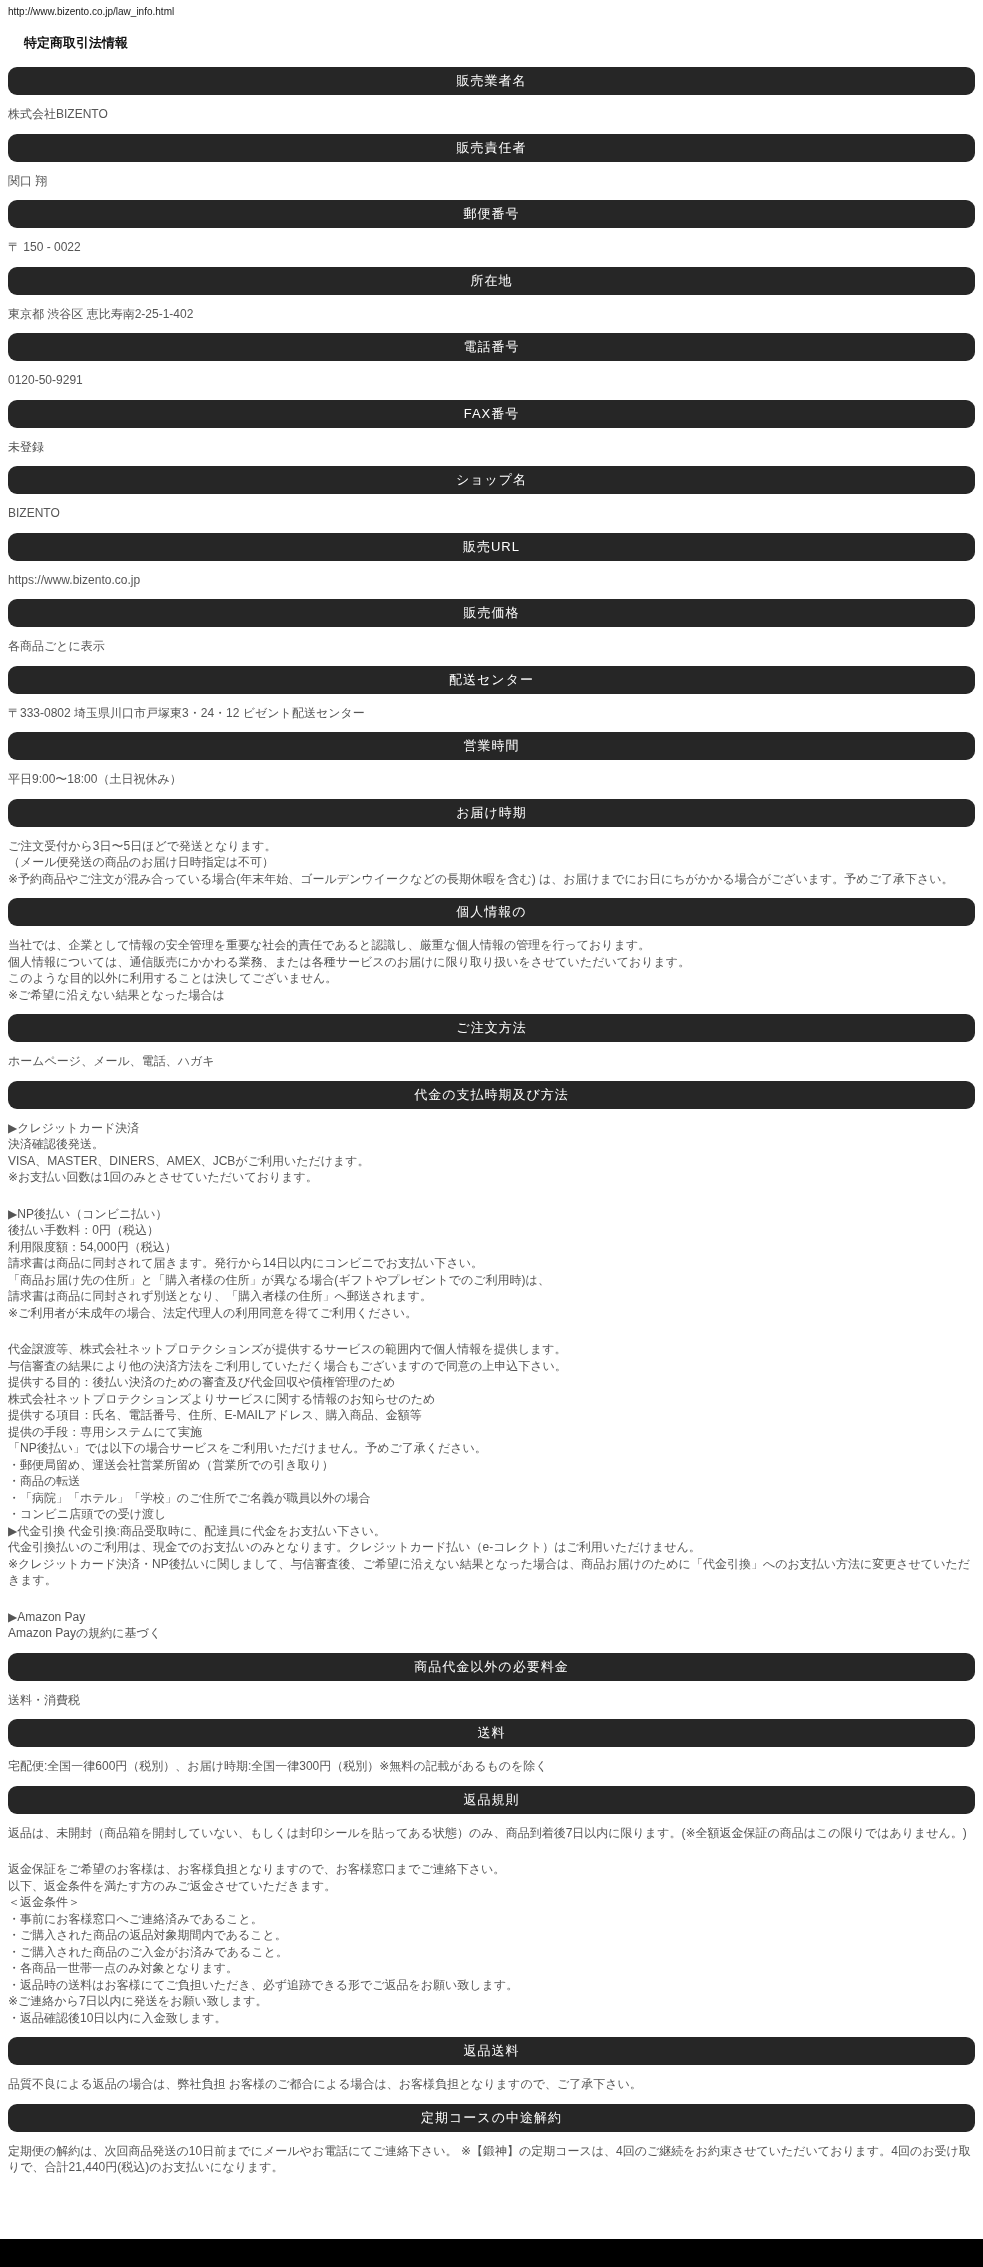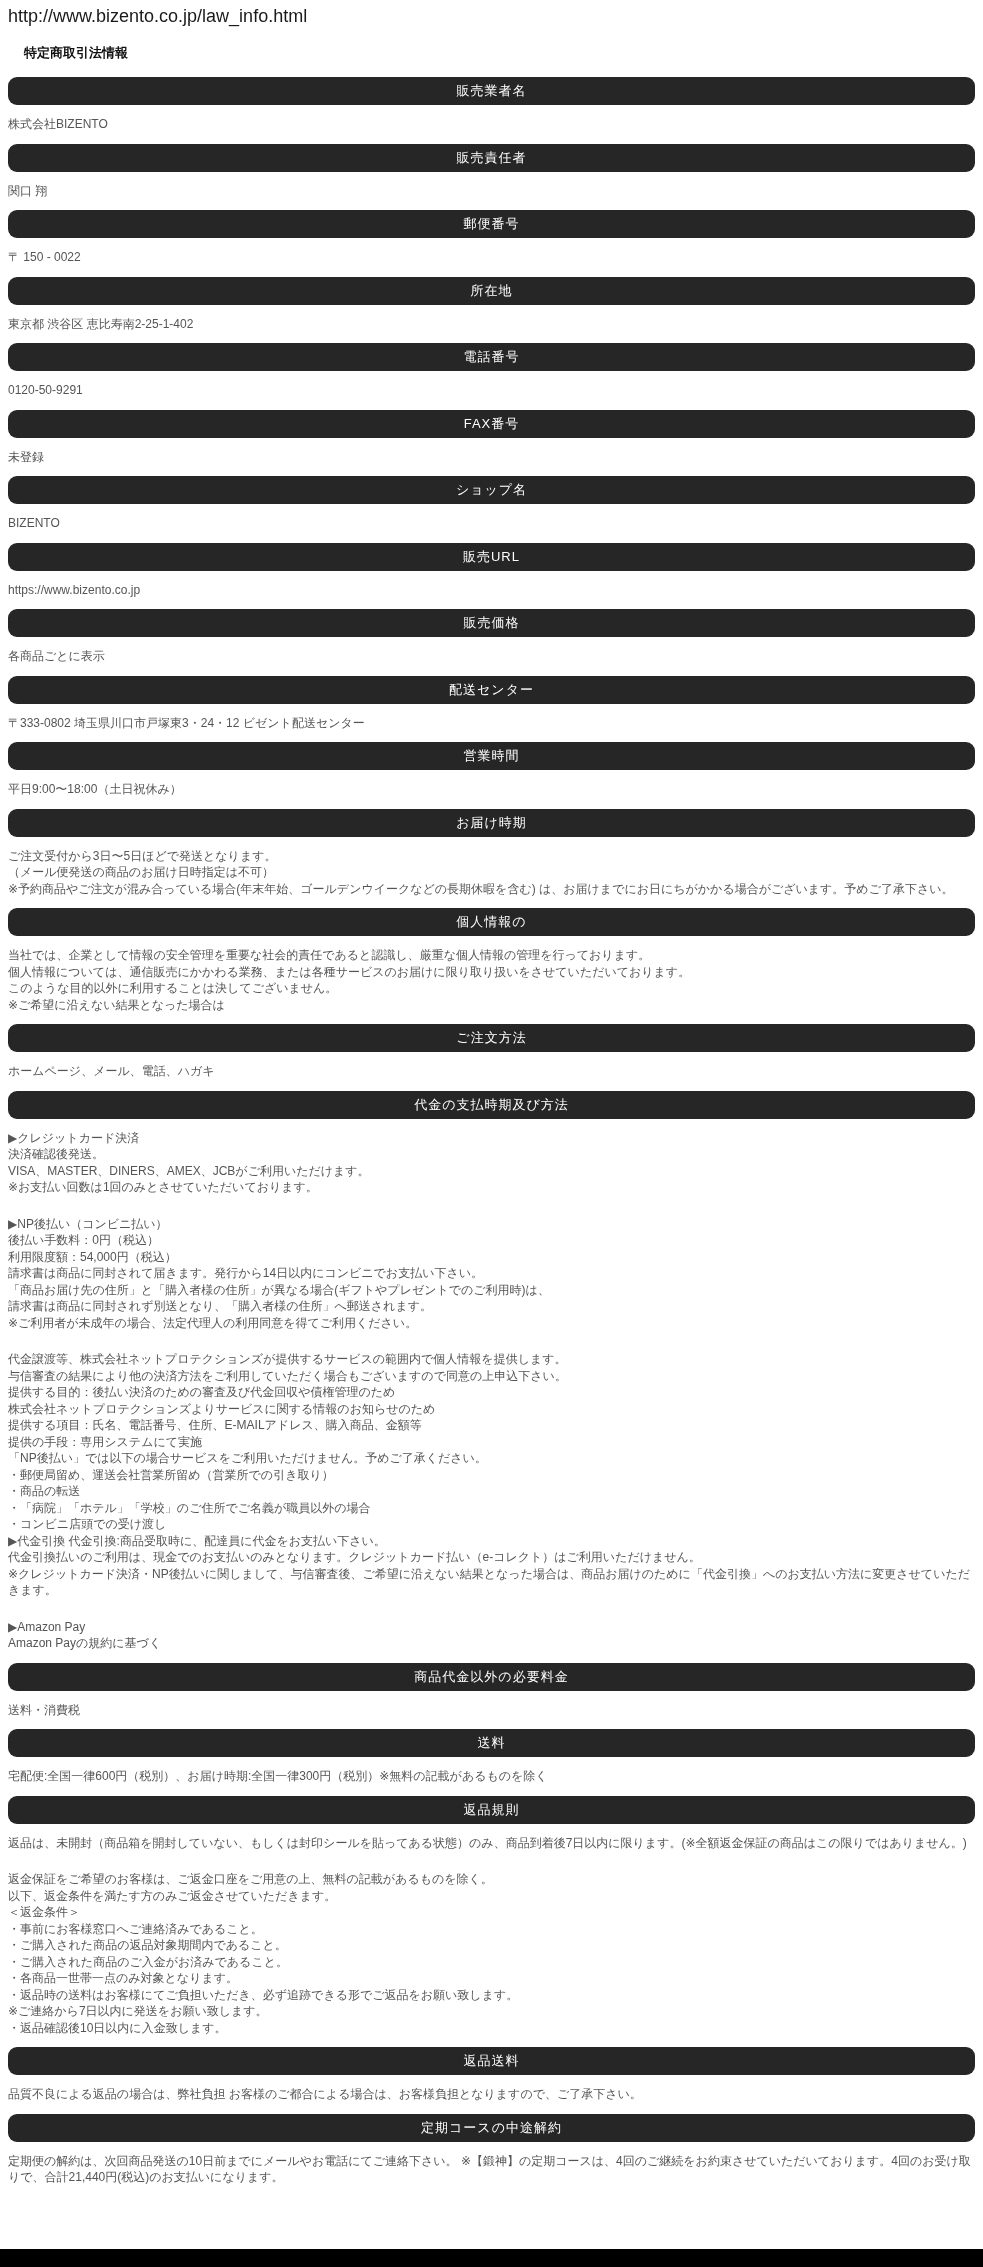--- a/index.html
+++ b/index.html
@@ -9,21 +9,21 @@
     font-family: "Liberation Sans", "DejaVu Sans", sans-serif;
   }
   .page {
     width: 983px;
     min-height: 2165px;
     box-sizing: border-box;
     padding: 4px 8px 0 8px;
     background: #ffffff;
   }
   .url {
-    font-size: 18px;
+    font-size: 10px;
     color: #1a1a1a;
     margin: 2px 0 0 0;
   }
   .title {
     font-size: 13px;
     font-weight: bold;
     color: #111111;
     margin: 17px 0 15px 16px;
   }
   .section .bar {
@@ -197,21 +197,21 @@
         <div class="bar">送料</div>
         <div class="content">
           <div class="line">宅配便:全国一律600円（税別）、お届け時期:全国一律300円（税別）※無料の記載があるものを除く</div>
         </div>
       </section>
       <section class="section">
         <div class="bar">返品規則</div>
         <div class="content">
           <div class="line">返品は、未開封（商品箱を開封していない、もしくは封印シールを貼ってある状態）のみ、商品到着後7日以内に限ります。(※全額返金保証の商品はこの限りではありません。)</div>
           <div class="line blank"></div>
-          <div class="line">返金保証をご希望のお客様は、ご返金口座をご用意の上、無料の記載があるものを除く。</div>
+          <div class="line">返金保証をご希望のお客様は、お客様負担となりますので、お客様窓口までご連絡下さい。</div>
           <div class="line">以下、返金条件を満たす方のみご返金させていただきます。</div>
           <div class="line">＜返金条件＞</div>
           <div class="line">・事前にお客様窓口へご連絡済みであること。</div>
           <div class="line">・ご購入された商品の返品対象期間内であること。</div>
           <div class="line">・ご購入された商品のご入金がお済みであること。</div>
           <div class="line">・各商品一世帯一点のみ対象となります。</div>
           <div class="line">・返品時の送料はお客様にてご負担いただき、必ず追跡できる形でご返品をお願い致します。</div>
           <div class="line">※ご連絡から7日以内に発送をお願い致します。</div>
           <div class="line">・返品確認後10日以内に入金致します。</div>
         </div>

